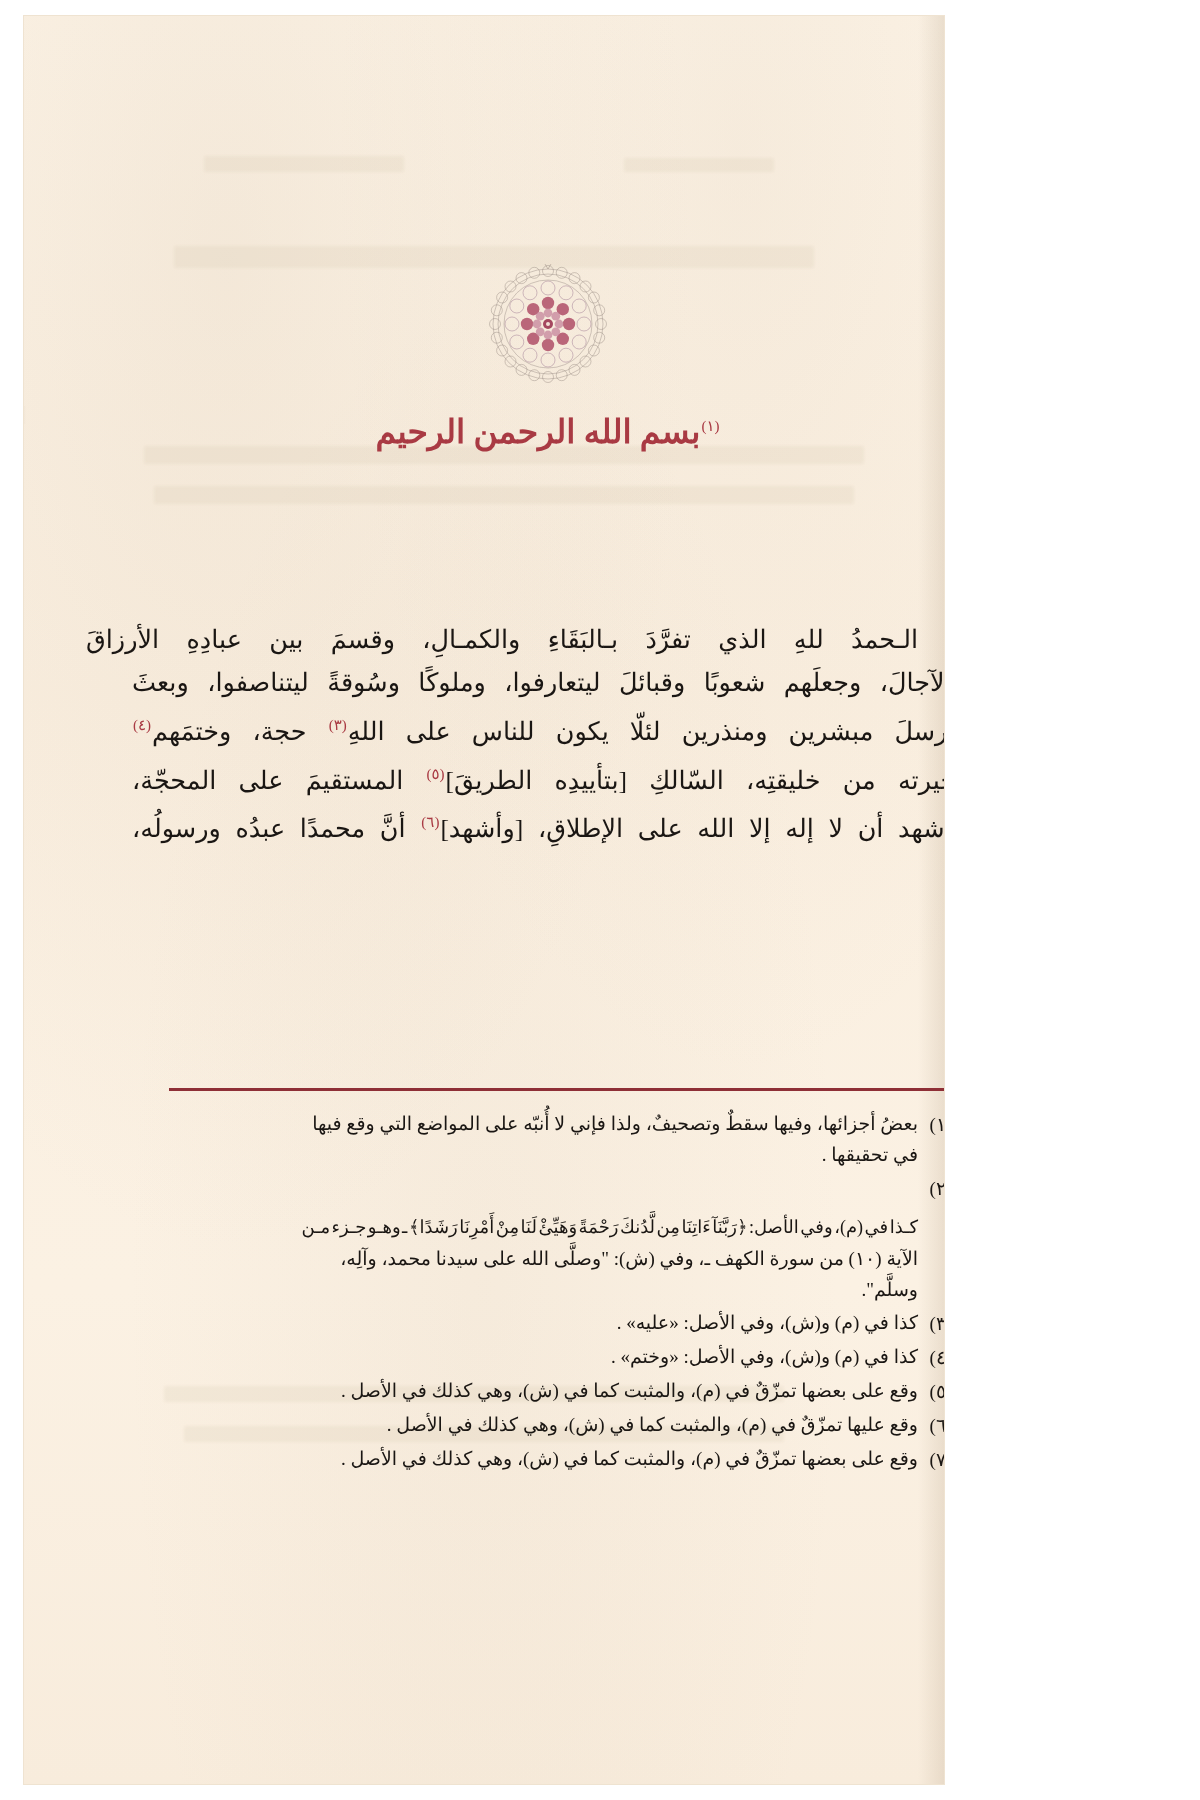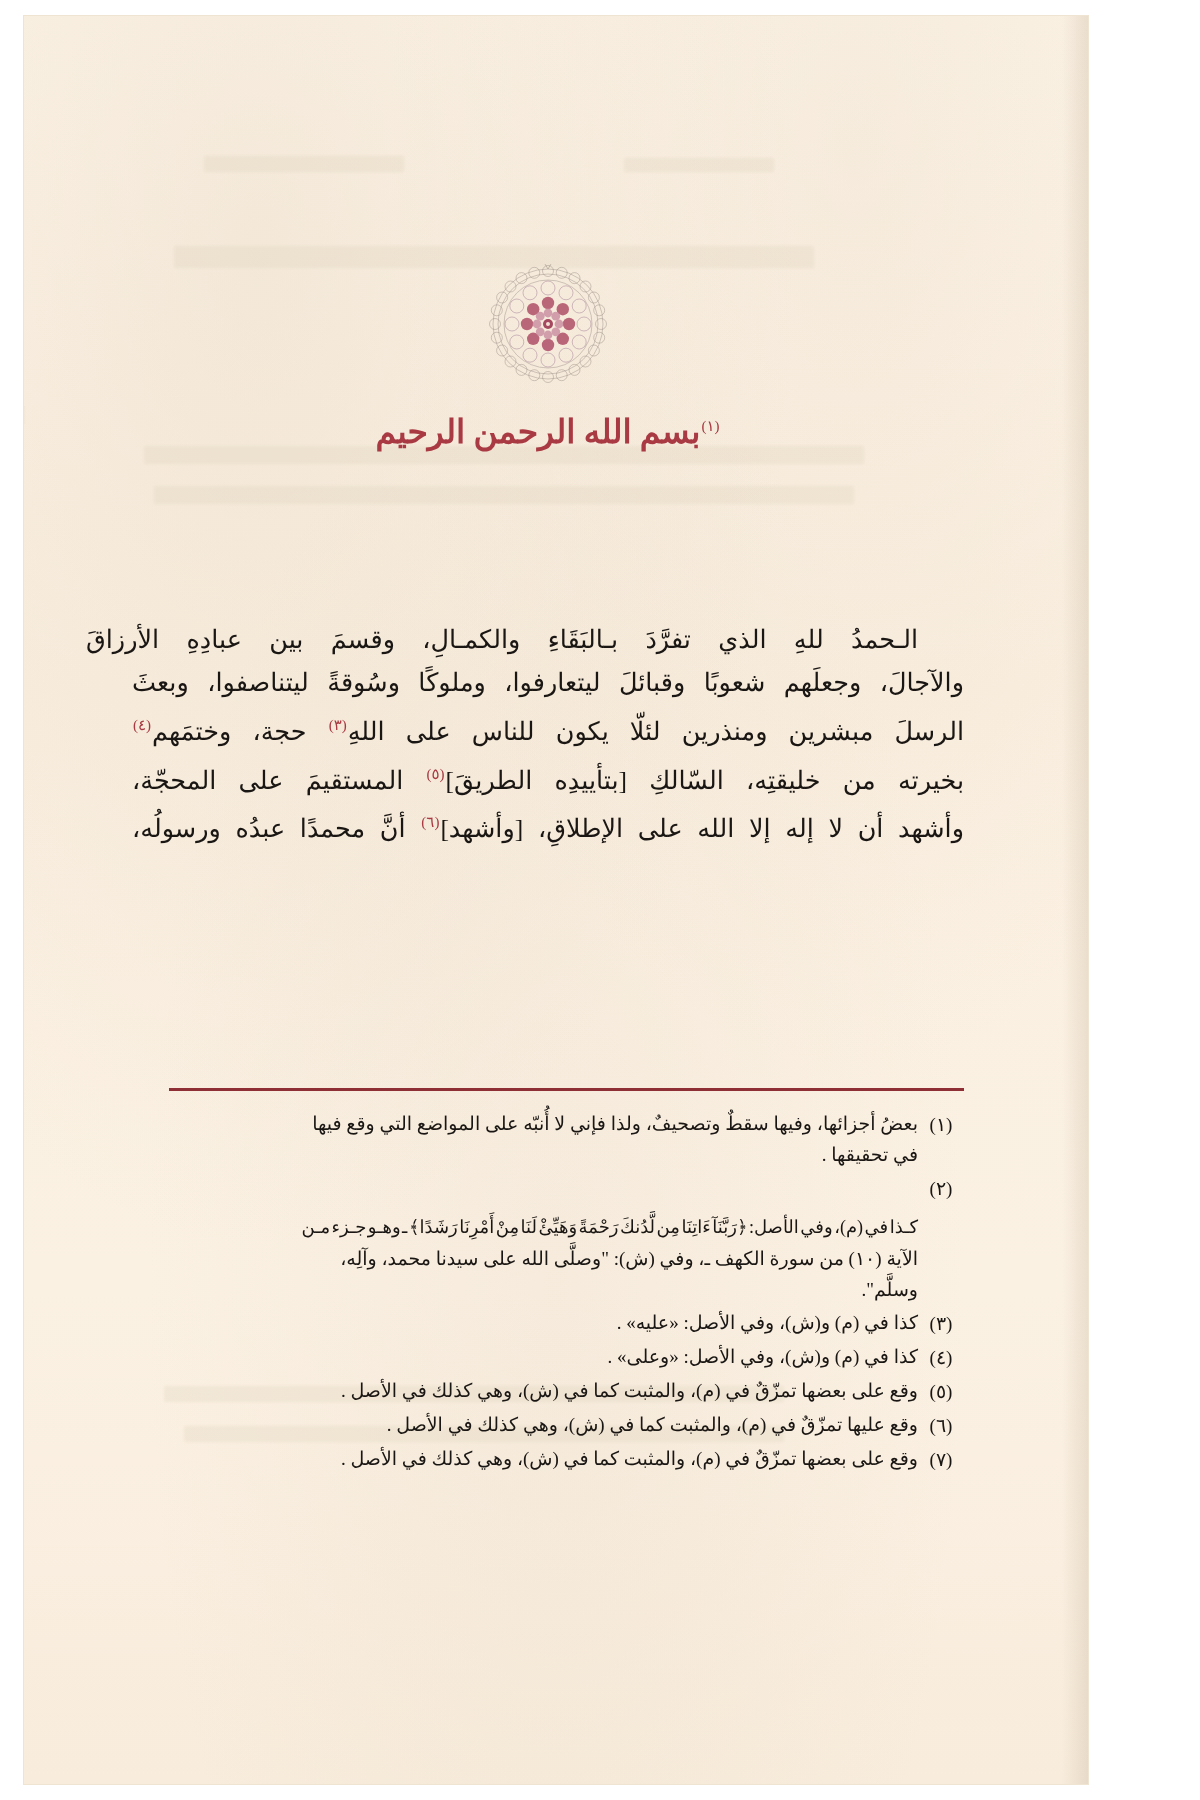--- a/index.html
+++ b/index.html
@@ -12,21 +12,21 @@
     background: #ffffff;
     font-family: "Liberation Serif", "DejaVu Serif", serif;
     overflow: hidden;
   }
 
   
   #page-sheet {
     position: absolute;
     left: 24px;
     top: 16px;
-    width: 1064px;
+    width: 920px;
     height: 1768px;
     background: #fbf1e2;
     box-shadow: 0 0 0 1px #efe3d1;
     overflow: hidden;
   }
   
   #paper-grain {
     position: absolute;
     inset: 0;
     background:
@@ -325,21 +325,21 @@
         </div>
       </div>
 
       <div class="fn-item fn-short">
         <div class="fn-marker">(٣)</div>
         <div class="fn-text single">كذا في (م) و(ش)، وفي الأصل: «عليه» .</div>
       </div>
 
       <div class="fn-item fn-short">
         <div class="fn-marker">(٤)</div>
-        <div class="fn-text single">كذا في (م) و(ش)، وفي الأصل: «وعلى» .</div>
+        <div class="fn-text single">كذا في (م) و(ش)، وفي الأصل: «وختم» .</div>
       </div>
 
       <div class="fn-item fn-short">
         <div class="fn-marker">(٥)</div>
         <div class="fn-text single">وقع على بعضها تمزّقٌ في (م)، والمثبت كما في (ش)، وهي كذلك في الأصل .</div>
       </div>
 
       <div class="fn-item fn-short">
         <div class="fn-marker">(٦)</div>
         <div class="fn-text single">وقع عليها تمزّقٌ في (م)، والمثبت كما في (ش)، وهي كذلك في الأصل .</div>

